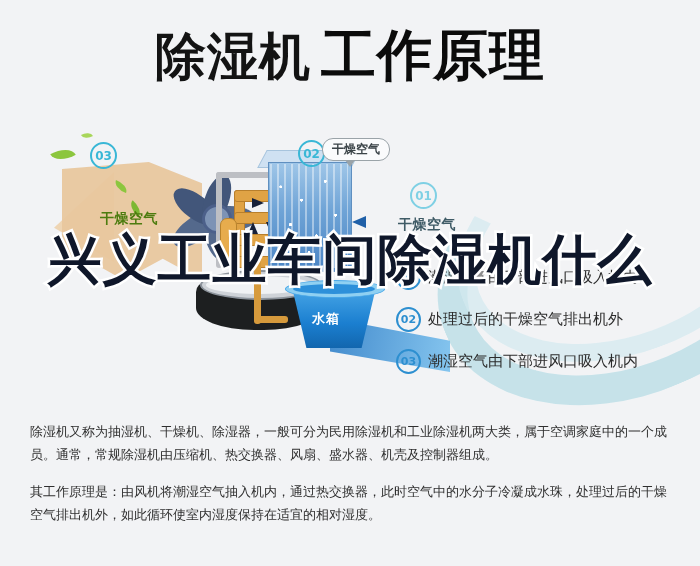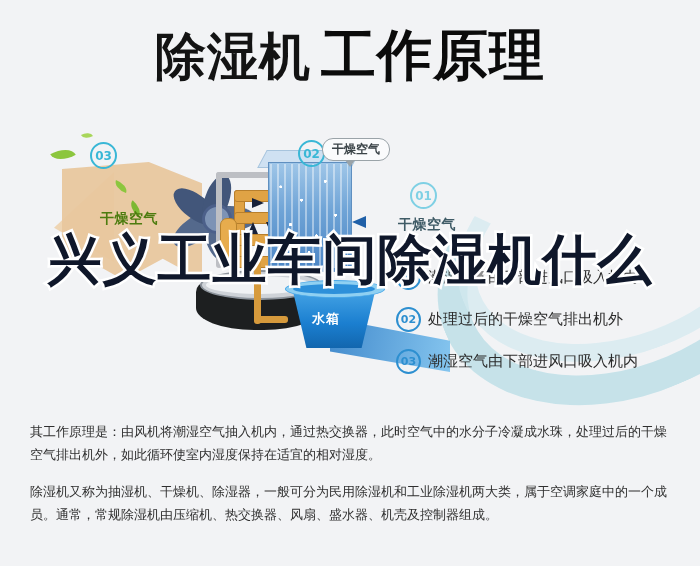--- a/index.html
+++ b/index.html
@@ -318,17 +318,17 @@
       <span class="step-num">03</span>
       <span class="step-txt">潮湿空气由下部进风口吸入机内</span>
     </div>
   </div>
 
   <div class="overlay">
     <span class="ov-line">兴义工业车间除湿机什么</span>
   </div>
 
   <div class="bodytext">
+    <p>除湿机又称为抽湿机、干燥机、除湿器，一般可分为民用除湿机和工业除湿机两大类，属于空调家庭中的一个成员。通常，常规除湿机由压缩机、热交换器、风扇、盛水器、机壳及控制器组成。</p>
     <p>其工作原理是：由风机将潮湿空气抽入机内，通过热交换器，此时空气中的水分子冷凝成水珠，处理过后的干燥空气排出机外，如此循环使室内湿度保持在适宜的相对湿度。</p>
-    <p>除湿机又称为抽湿机、干燥机、除湿器，一般可分为民用除湿机和工业除湿机两大类，属于空调家庭中的一个成员。通常，常规除湿机由压缩机、热交换器、风扇、盛水器、机壳及控制器组成。</p>
   </div>
 
 </div>
 
 </body></html>

